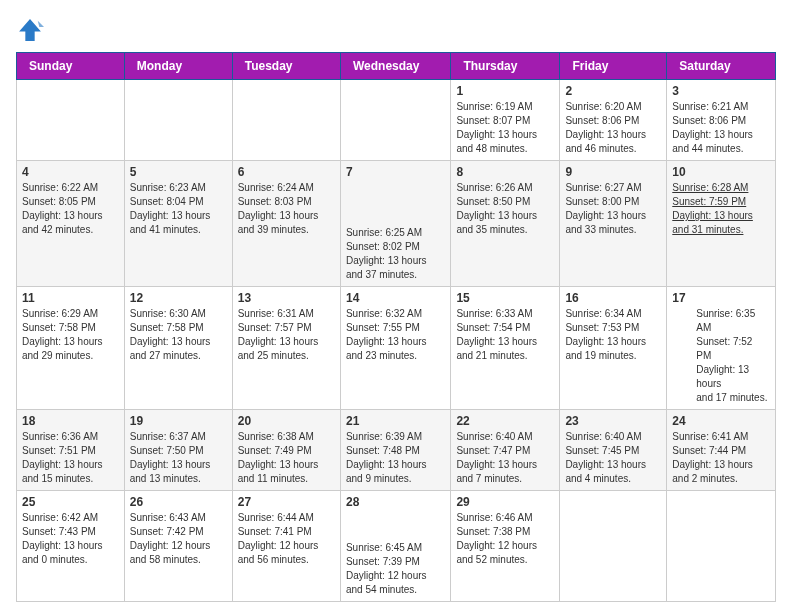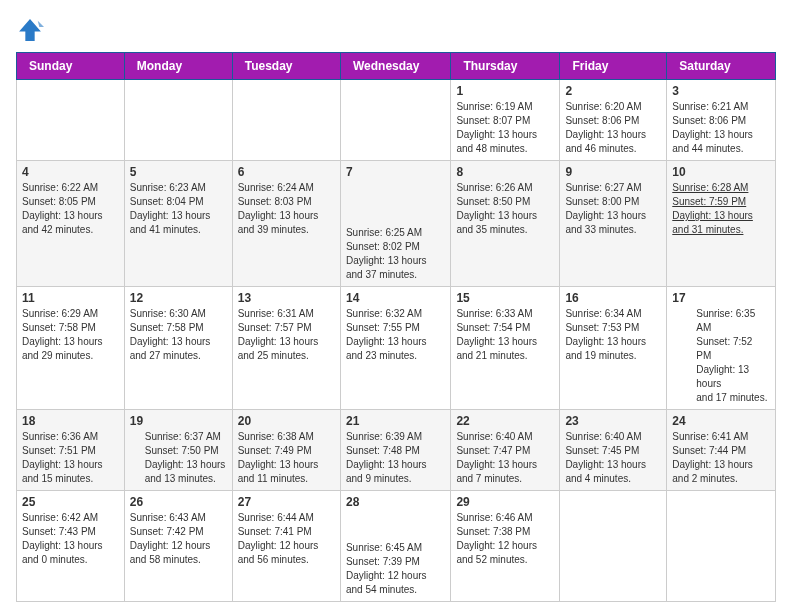--- a/index.html
+++ b/index.html
@@ -255,21 +255,21 @@
       <tr>
         <td>
           <div class="day-number">18</div>
           <div class="day-info" style="white-space: pre-line;">Sunrise: 6:36 AM
 Sunset: 7:51 PM
 Daylight: 13 hours
 and 15 minutes.</div>
         </td>
         <td>
           <div class="day-number">19</div>
-          <div class="day-info" style="white-space: pre-line; margin-left: 15px;">Sunrise: 6:37 AM
+          <div class="day-info" style="white-space: pre-line;">Sunrise: 6:37 AM
 Sunset: 7:50 PM
 Daylight: 13 hours
 and 13 minutes.</div>
         </td>
         <td>
           <div class="day-number">20</div>
           <div class="day-info" style="white-space: pre-line;">Sunrise: 6:38 AM
 Sunset: 7:49 PM
 Daylight: 13 hours
 and 11 minutes.</div>

